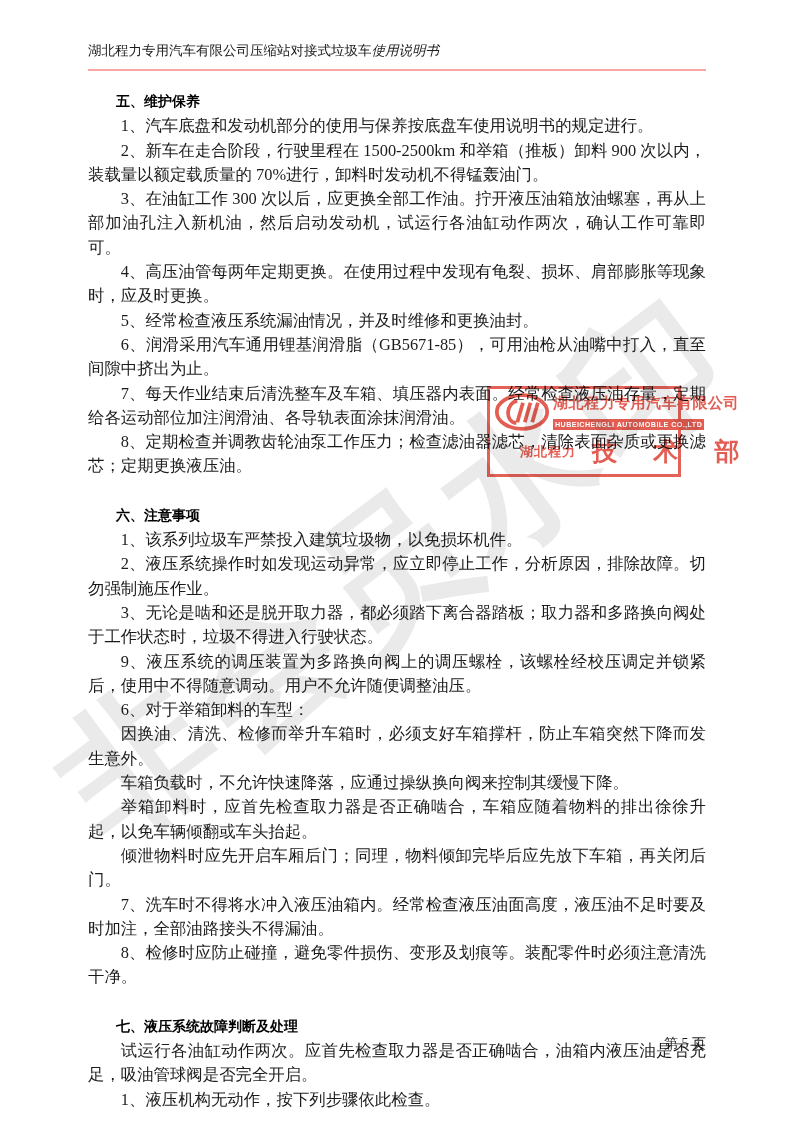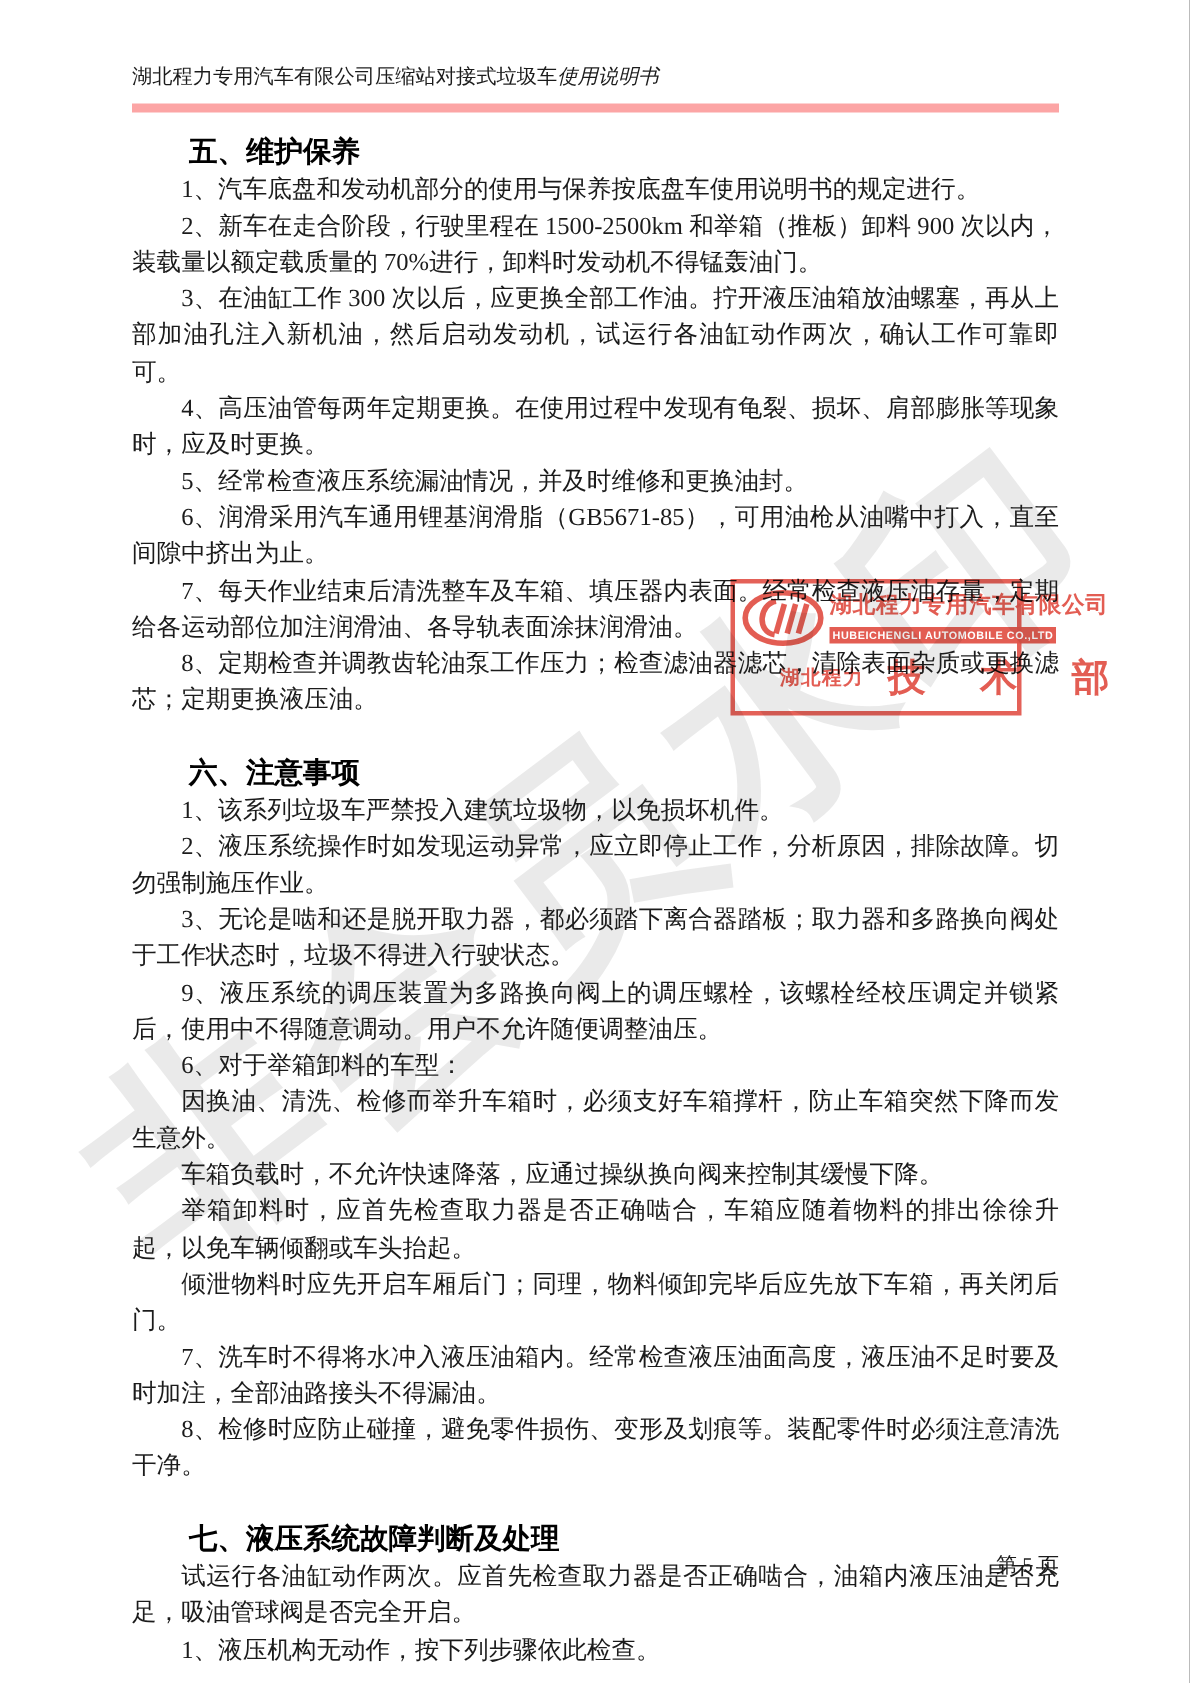--- a/index.html
+++ b/index.html
@@ -11,37 +11,37 @@
     background: #ffffff;
     overflow: hidden;
     font-family: "Liberation Serif", "DejaVu Serif", serif;
     color: #1b1b1b;
   }
   .header {
     position: absolute;
     left: 88px; top: 42px; width: 618px;
     font-size: 13.5px;
     padding-bottom: 9px;
-    border-bottom: 6px solid #fca5a5;
+    border-bottom: 2px solid #fca5a5;
     white-space: nowrap;
   }
   .header .suffix { font-style: italic; }
   .content {
     position: absolute;
     left: 88px; top: 90px; width: 618px;
     font-size: 16.4px;
     line-height: 24.3px;
     text-align: justify;
     z-index: 1;
   }
   .content p { text-indent: 2em; margin: 0; }
   .sec-title {
-    font-family: Liberation Sans, sans-serif;
+    font-family: Liberation Mono, monospace;
     font-weight: bold;
-    font-size: 19px;
+    font-size: 14px;
     text-indent: 2em;
     color: #000;
   }
   .sec-gap { margin-top: 25px; }
   .watermark {
     position: absolute;
     left: -10px; top: 470px; width: 810px;
     text-align: center;
     font-family: "Liberation Sans", "DejaVu Sans", sans-serif;
     font-size: 150px; font-weight: bold;

